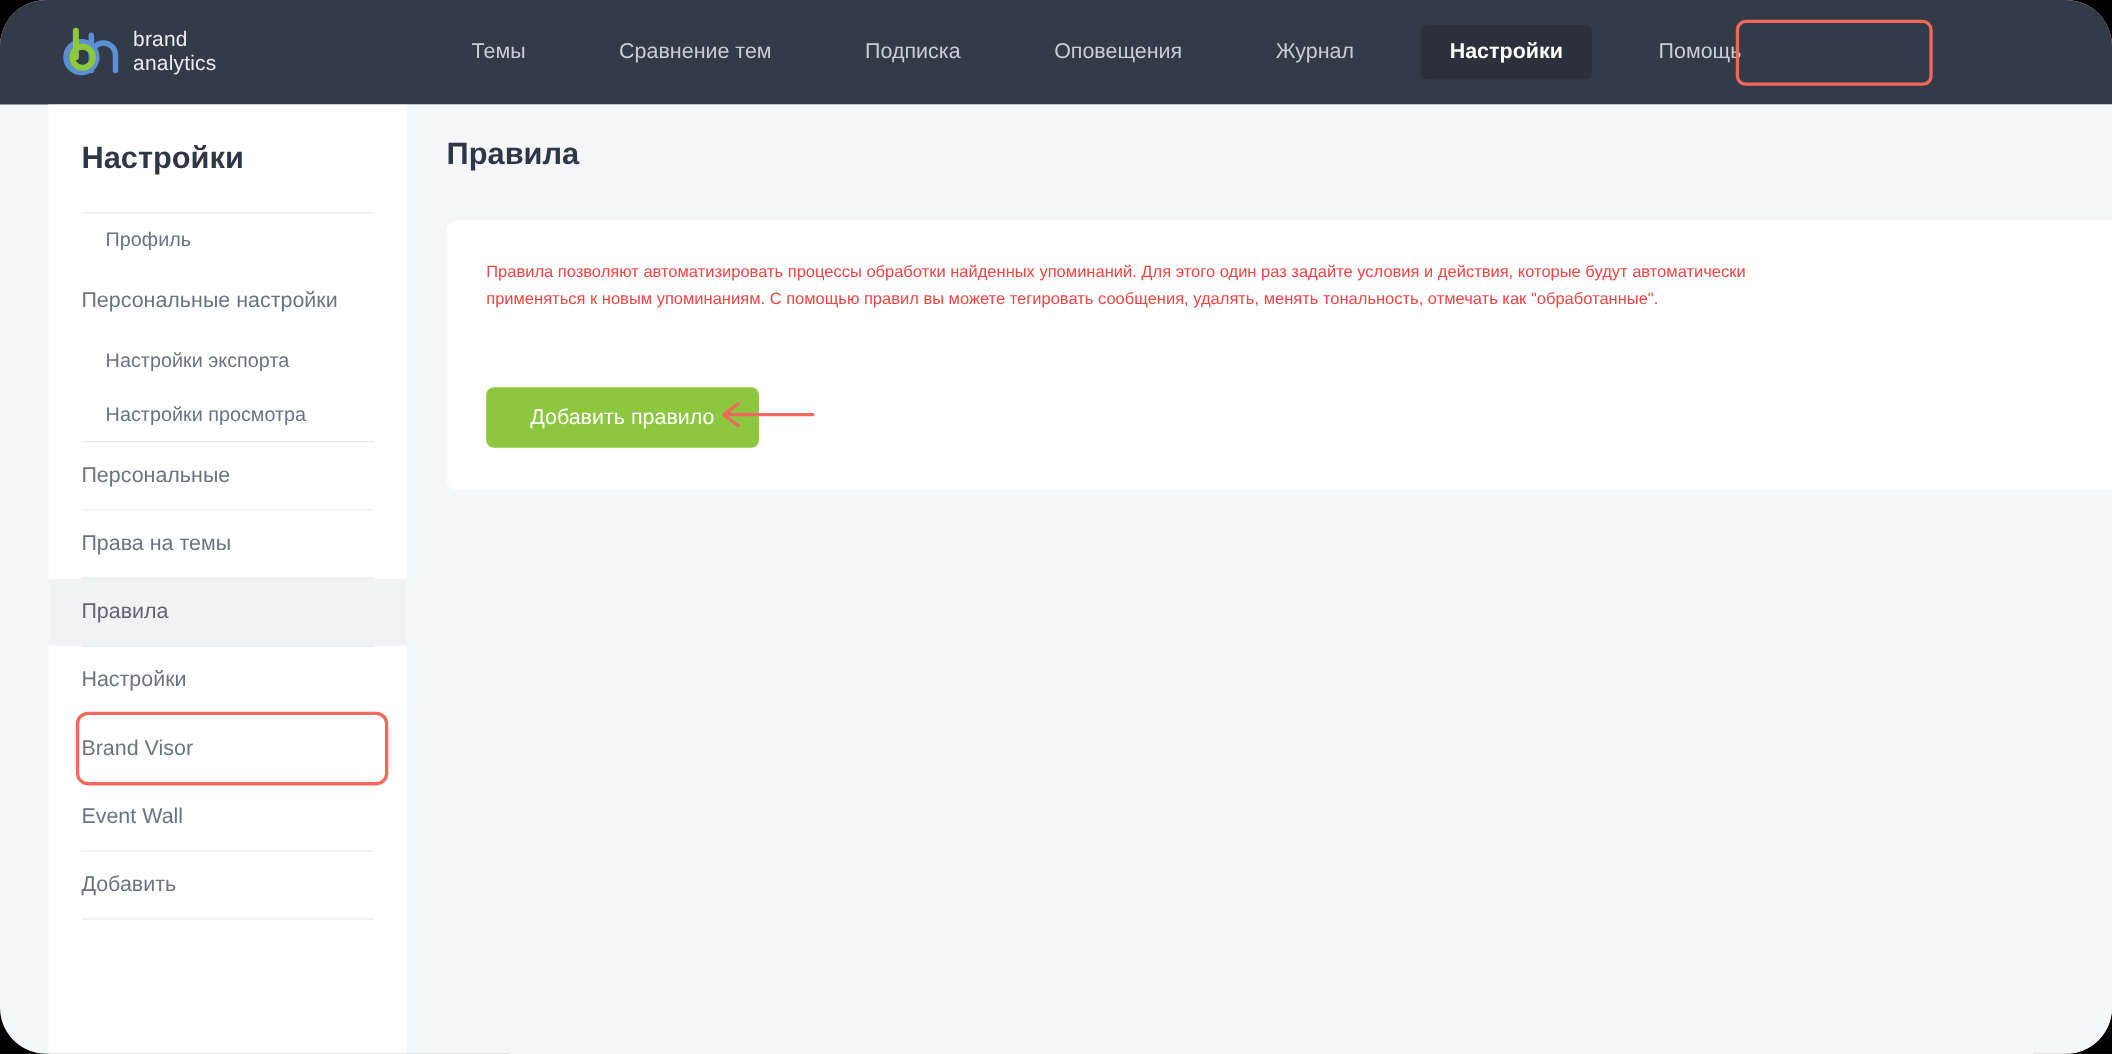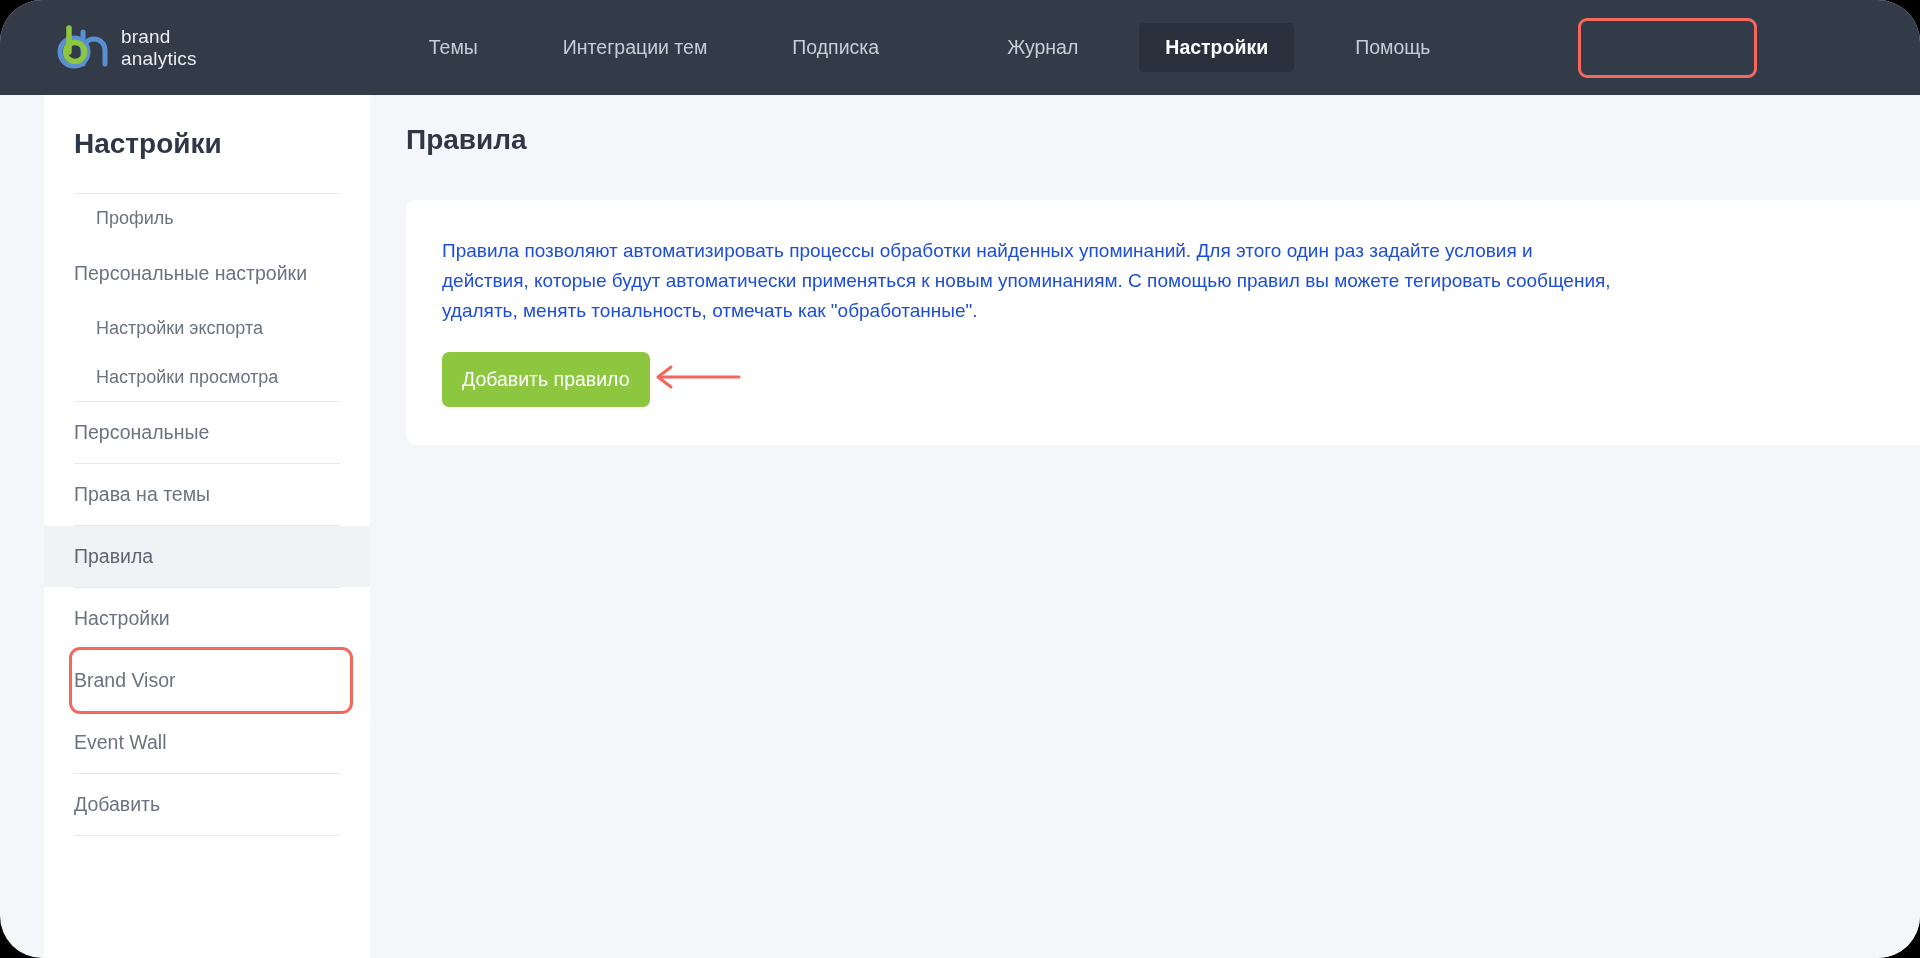--- a/index.html
+++ b/index.html
@@ -165,37 +165,37 @@
     position: absolute;
     left: 36px;
     top: 105px;
     width: 1514px;
     height: 245px;
     background: #ffffff;
     border-radius: 10px 0 0 10px;
   }
 
   #card-text {
-    color: #1d4ed8;
-    font-size: 19px;
+    color: #ef4444;
+    font-size: 15px;
     line-height: 1.58;
     padding: 36px 40px 0 36px;
     max-width: 1250px;
   }
 
   #add-rule-button {
     position: absolute;
     left: 36px;
     top: 152px;
     background: #8dc63f;
     color: #ffffff;
     font-size: 19.5px;
     border: none;
     border-radius: 7px;
-    padding: 16px 20px;
+    padding: 16px 40px;
     cursor: pointer;
     font-family: "Liberation Sans", sans-serif;
   }
 
   #arrow-annotation {
     position: absolute;
     left: 245px;
     top: 162px;
     width: 90px;
     height: 30px;
@@ -219,24 +219,25 @@
       </svg>
       <div id="brand-wordmark">
         <span>brand</span>
         <span>analytics</span>
       </div>
     </div>
 
     <div id="nav-items">
       <div class="nav-item">Темы</div>
       <div class="nav-gap"></div>
-      <div class="nav-item">Интеграции тем</div>
+      <div class="nav-item">Сравнение тем</div>
       <div class="nav-gap"></div>
       <div class="nav-item">Подписка</div>
       <div class="nav-gap"></div>
+      <div class="nav-item">Оповещения</div>
       <div class="nav-gap"></div>
       <div class="nav-item">Журнал</div>
       <div class="nav-gap-sm"></div>
       <div class="nav-item active">Настройки</div>
       <div class="nav-gap-sm"></div>
       <div class="nav-item">Помощь</div>
     </div>
 
     <div id="nav-annotation"></div>
   </div>

